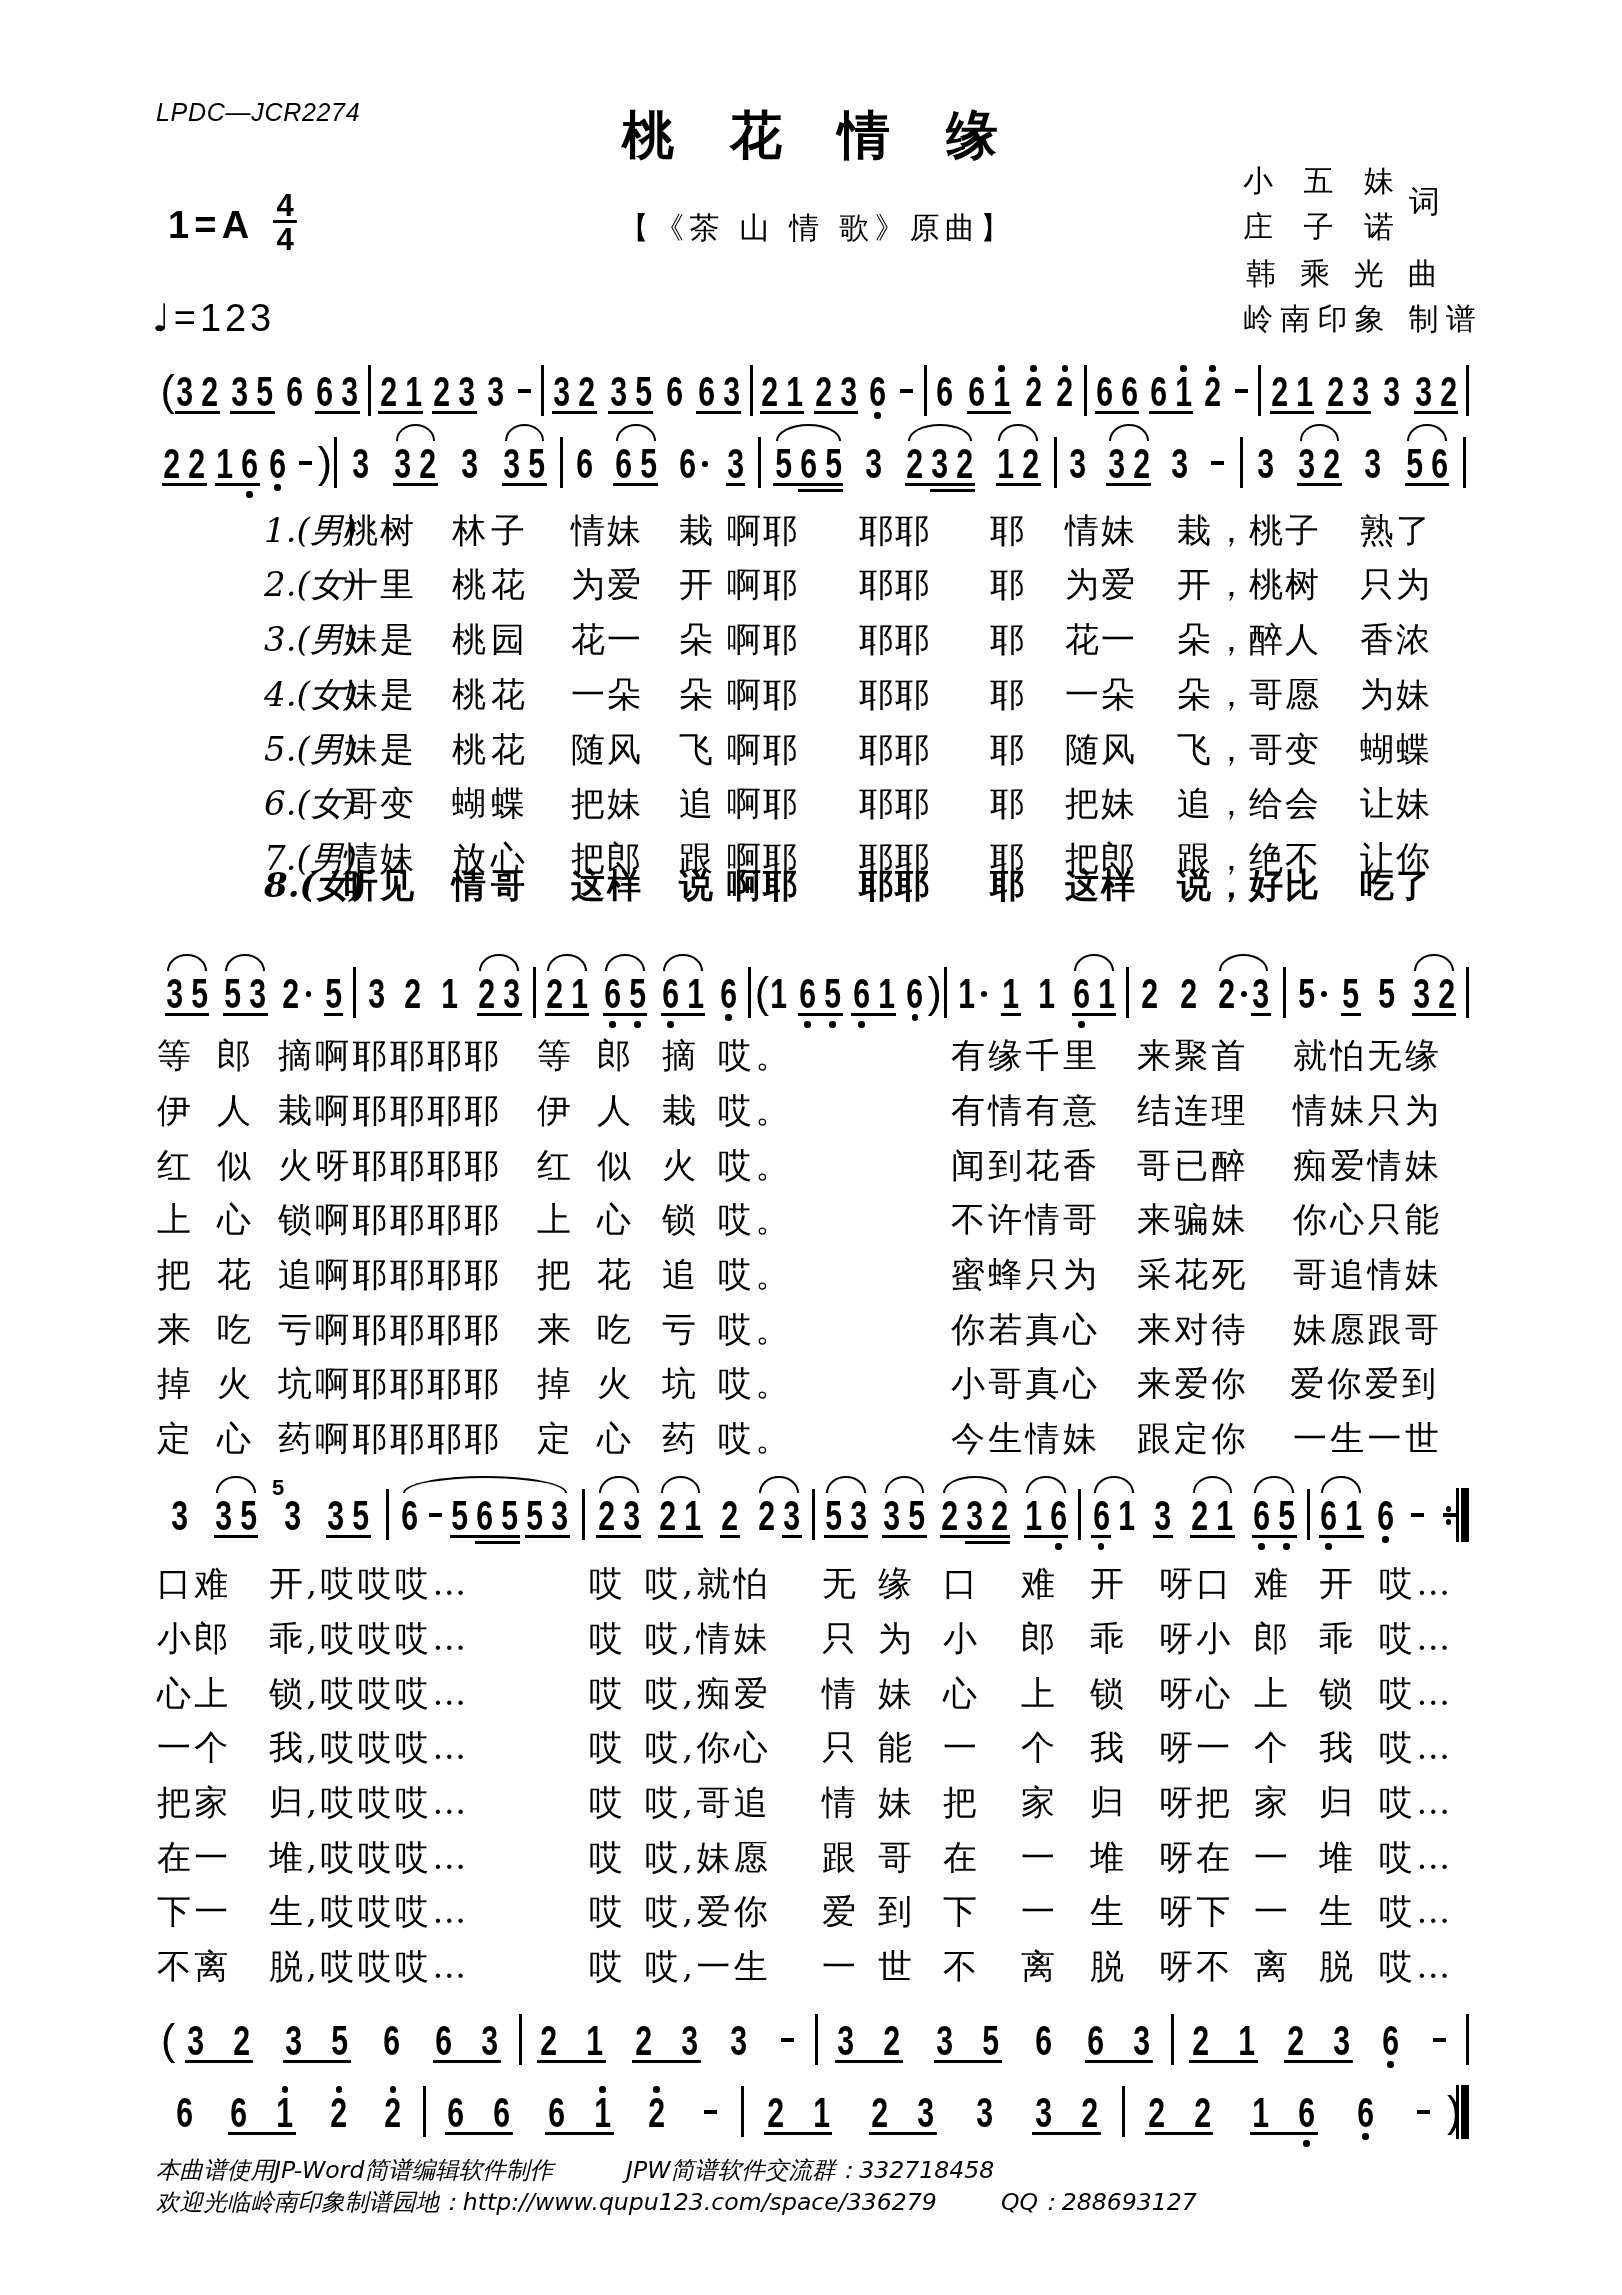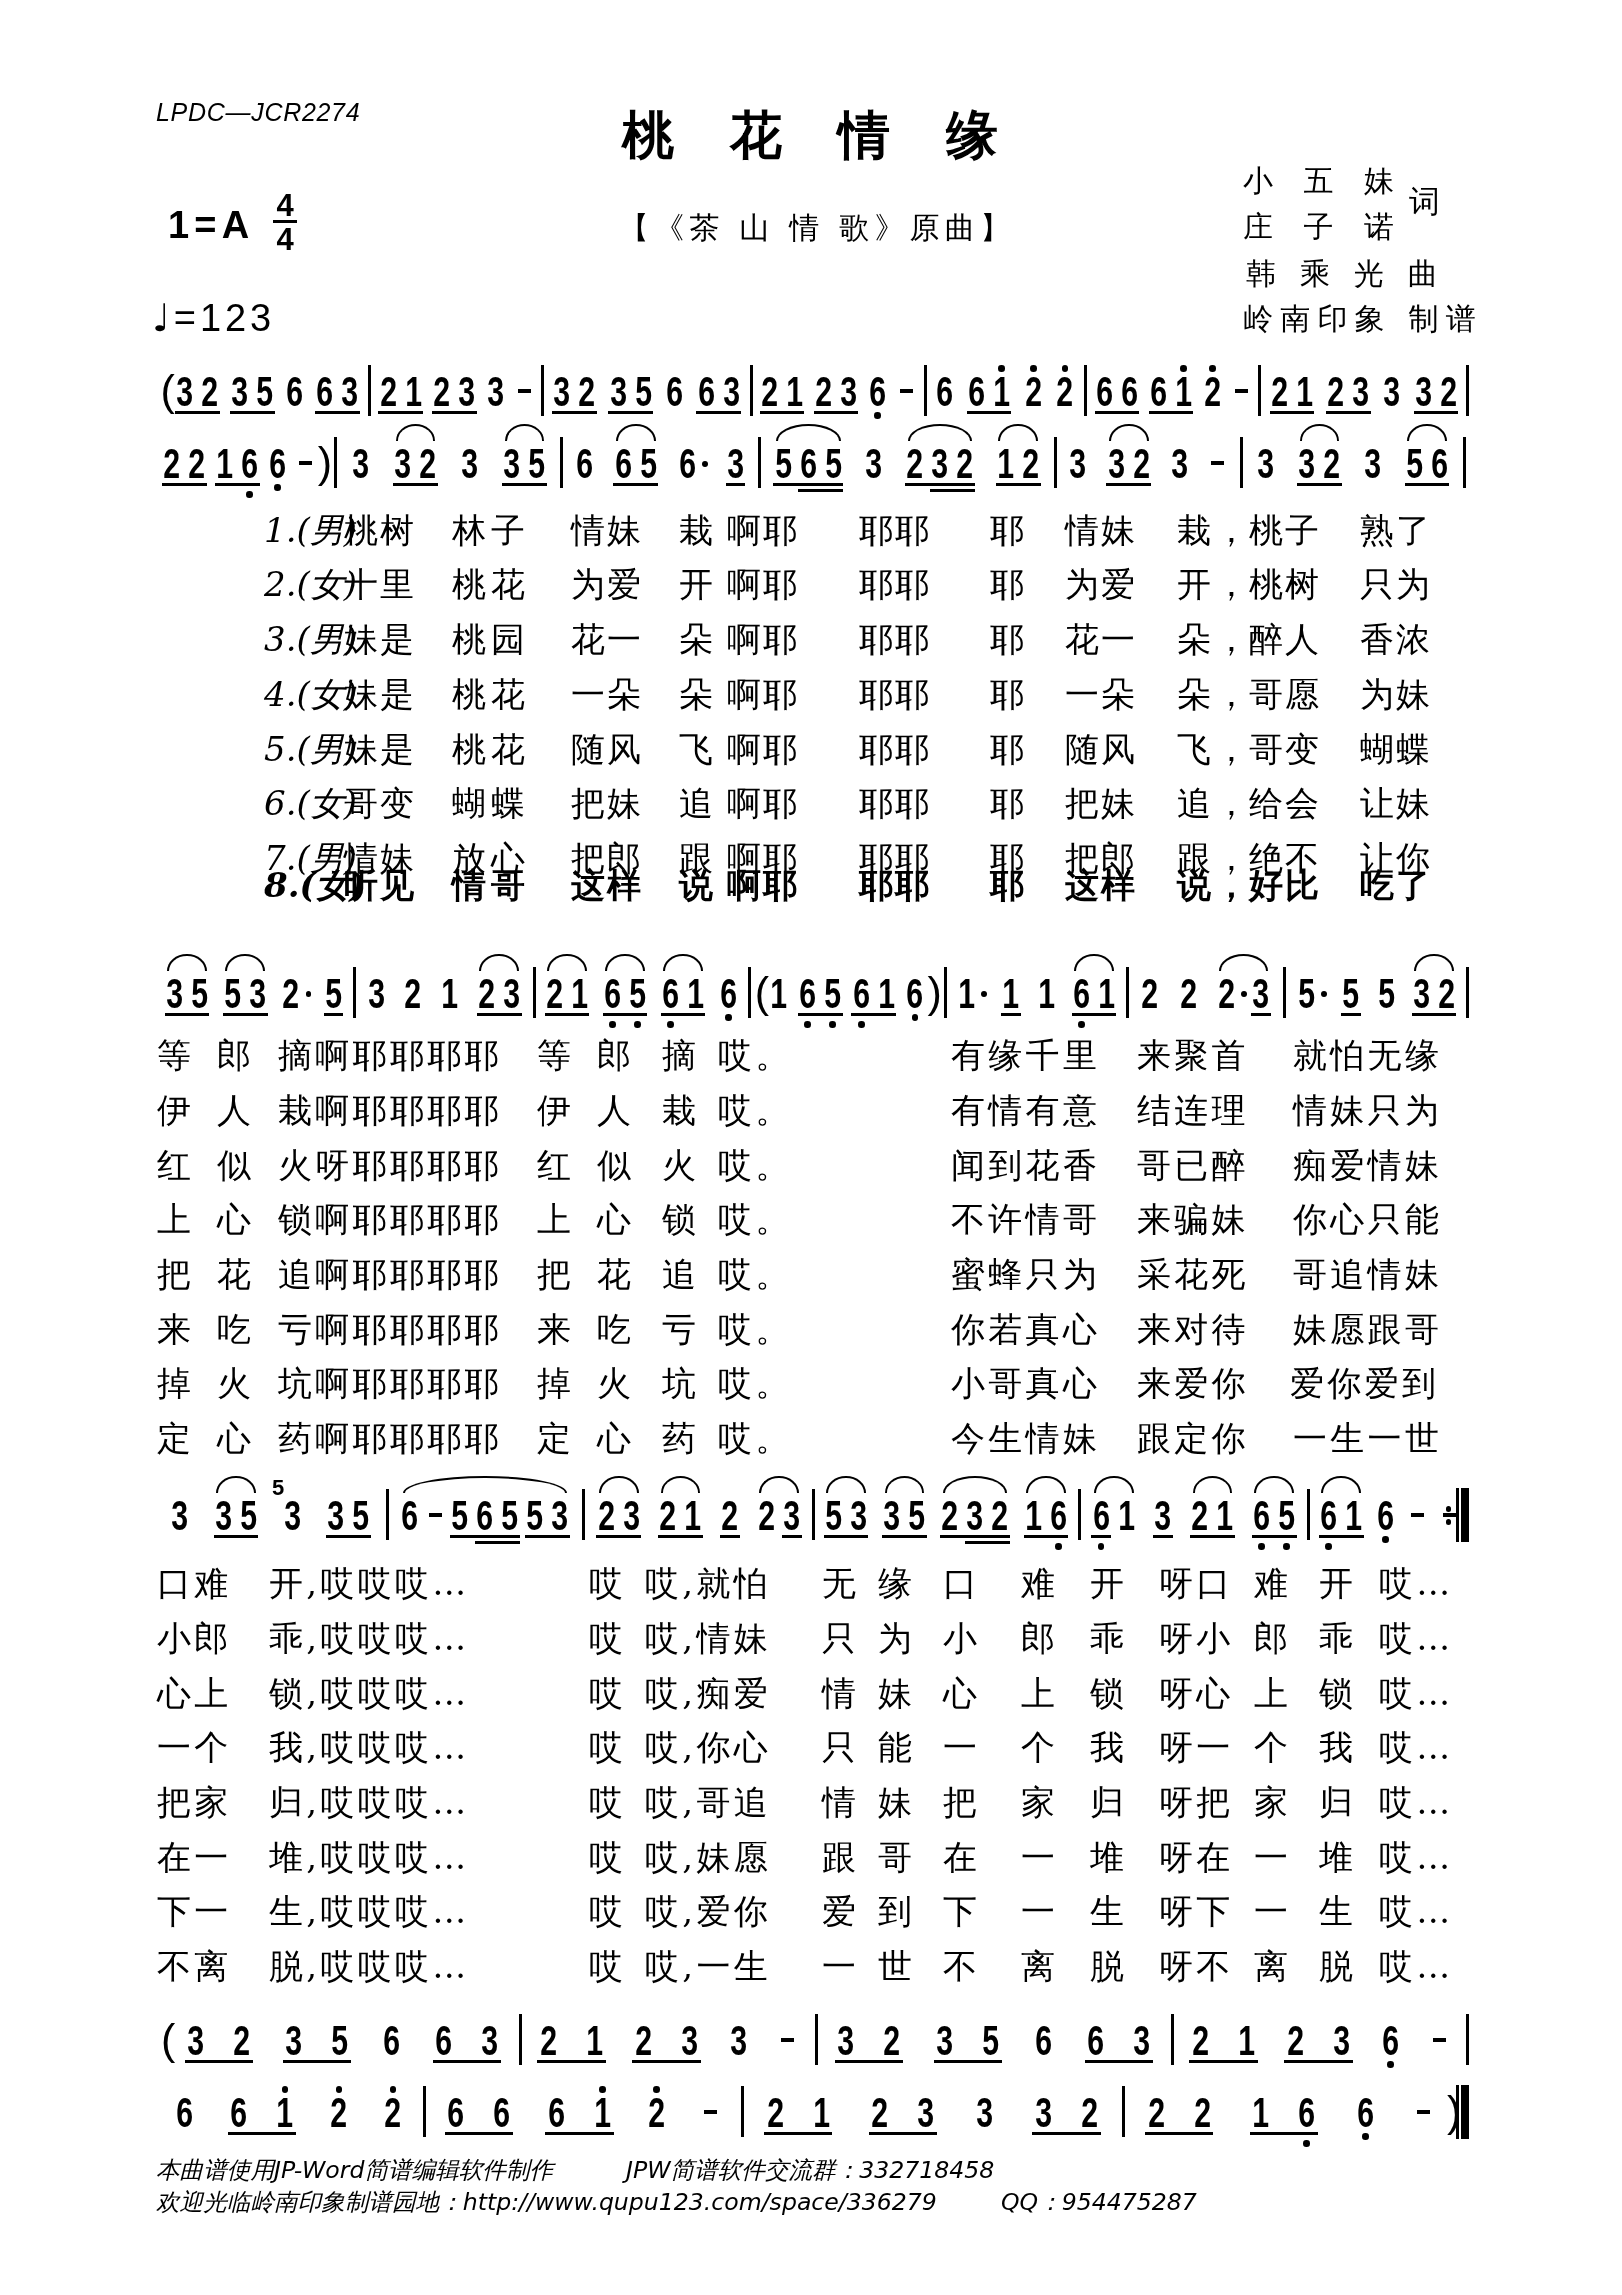--- a/index.html
+++ b/index.html
@@ -1167,20 +1167,20 @@
       </div>
       <div class="endbar" style="left: 1456px;">
         <span class="thin"></span>
         <span class="thick"></span>
       </div>
     </div>
 
   <div class="abs foot f1l">本曲谱使用JP-Word简谱编辑软件制作</div>
   <div class="abs foot f1r">JPW简谱软件交流群：332718458</div>
   <div class="abs foot f2l">欢迎光临岭南印象制谱园地：http://www.qupu123.com/space/336279</div>
-  <div class="abs foot f2r">QQ：954475287</div>
+  <div class="abs foot f2r">QQ：288693127</div>
 
   <div class="abs wm">
     <span class="wcn">歌谱简谱网</span>
     <span class="wen">jianpu.cn</span>
   </div>
 </div>
 
 
 </body></html>

